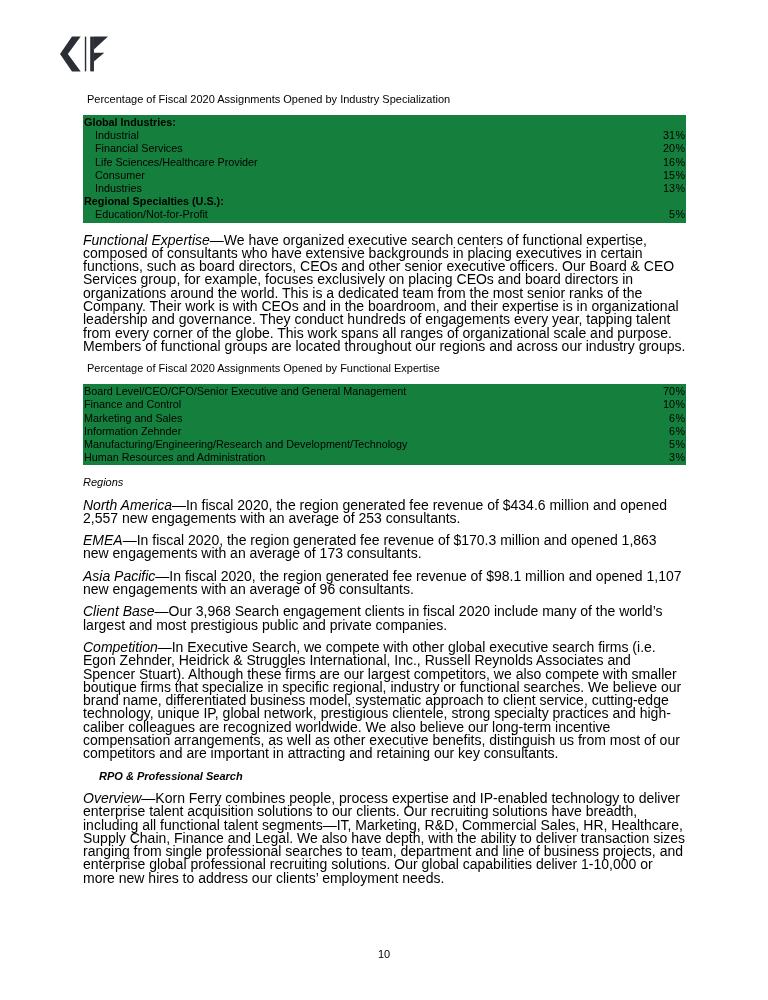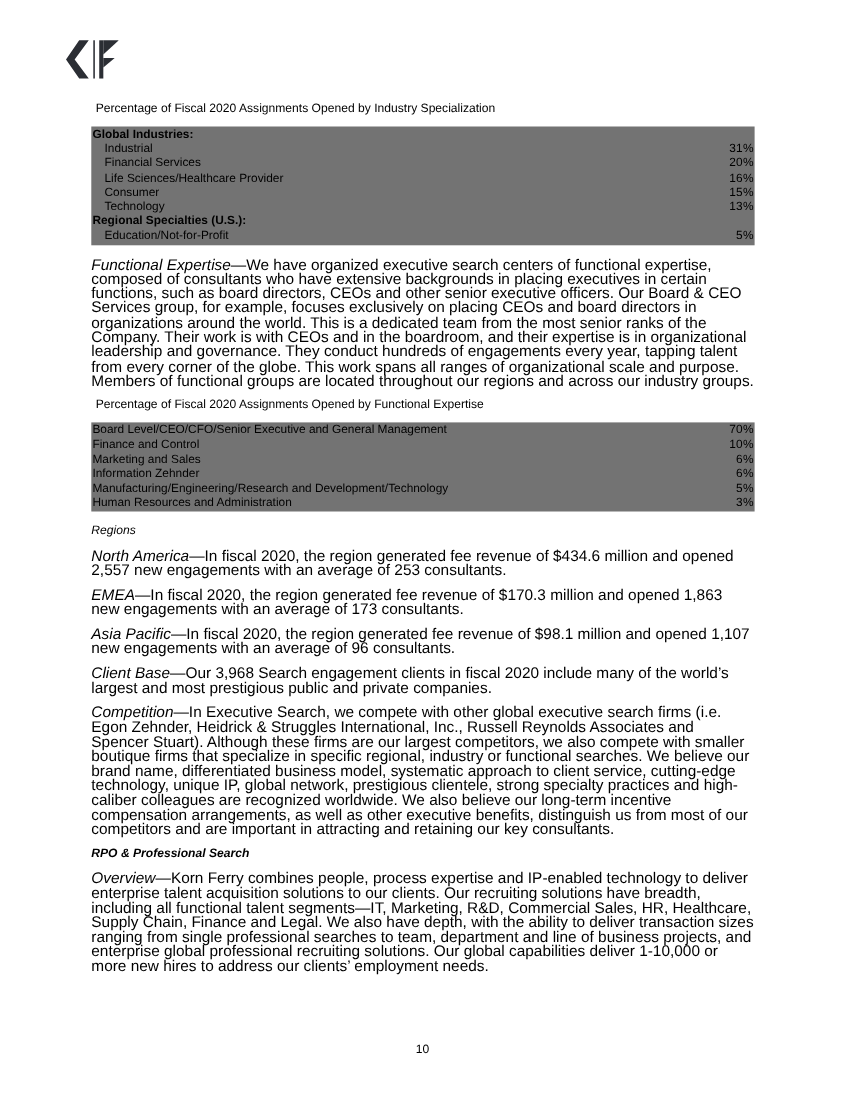--- a/index.html
+++ b/index.html
@@ -27,21 +27,21 @@
     width: 603px;
   }
   .section-heading {
     font-size: 11px;
     font-weight: normal;
     line-height: 13px;
     margin: 0 0 9px 4px;
   }
   .heading2-wrap { margin-top: 1px; }
   .dtable {
-    background: #737373;
+    background: #15803d;
     margin-bottom: 11px;
     padding: 1px 0;
   }
   .trow {
     display: flex;
     align-items: center;
     height: 13.2px;
     font-size: 10.8px;
     line-height: 13.2px;
   }
@@ -61,21 +61,21 @@
     font-size: 11px;
     font-style: italic;
     line-height: 13.3px;
     margin: 1px 0 9px 0;
   }
   .rpo-head {
     font-size: 11px;
     font-style: italic;
     font-weight: bold;
     line-height: 13.3px;
-    margin: 2px 0 9px 0;
+    margin: 2px 0 9px 16px;
   }
   .footer {
     position: absolute;
     left: 0;
     right: 0;
     bottom: 40px;
     text-align: center;
     font-size: 11px;
   }
 </style>
@@ -124,21 +124,21 @@
           </span>
       </div>
       <div class="trow">
         <span class="tlabel indent">Consumer</span>
         <span class="tval">
             <span class="num">15</span>
             <span class="pct">%</span>
           </span>
       </div>
       <div class="trow">
-        <span class="tlabel indent">Technology</span>
+        <span class="tlabel indent">Industries</span>
         <span class="tval">
             <span class="num">13</span>
             <span class="pct">%</span>
           </span>
       </div>
       <div class="trow">
         <span class="tlabel bold">Regional Specialties (U.S.):</span>
       </div>
       <div class="trow">
         <span class="tlabel indent">Education/Not-for-Profit</span>

